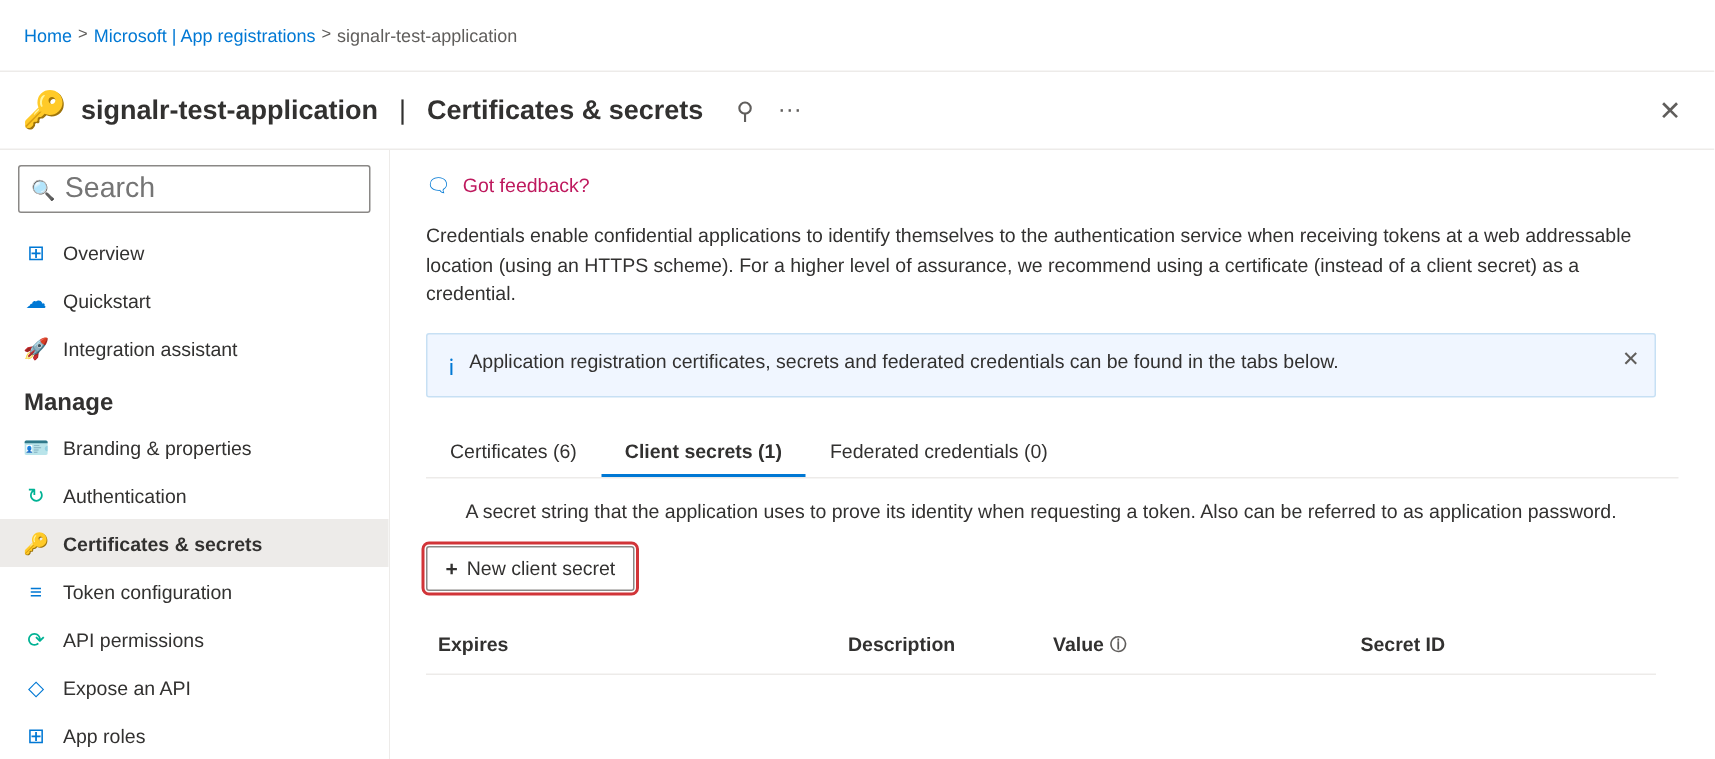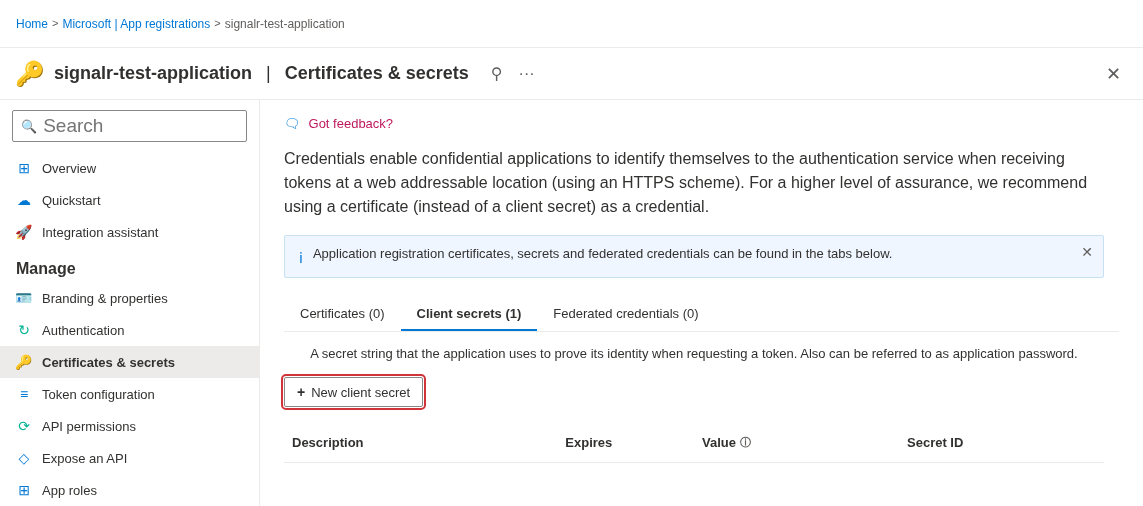--- a/index.html
+++ b/index.html
@@ -37,21 +37,21 @@
     .nav-item.active { background: #edebe9; font-weight: 600; }
     .nav-item-icon { width: 16px; height: 16px; display: flex; align-items: center; justify-content: center; font-size: 14px; flex-shrink: 0; }
     .nav-section-label { font-size: 16px; font-weight: 600; color: #323130; padding: 12px 16px 4px 16px; }
 
     
     .content { flex: 1; overflow-y: auto; padding: 0; }
     .content-inner { padding: 16px 24px; }
 
     .feedback-bar { display: flex; align-items: center; gap: 8px; color: #0078d4; font-size: 13px; margin-bottom: 16px; }
 
-    .description-text { font-size: 16px; color: #323130; line-height: 1.5; margin-bottom: 16px; max-width: 820px; }
+    .description-text { font-size: 13px; color: #323130; line-height: 1.5; margin-bottom: 16px; max-width: 820px; }
 
     .info-banner { background: #f0f6ff; border: 1px solid #c7e0f4; border-radius: 2px; padding: 10px 14px; display: flex; align-items: flex-start; gap: 10px; margin-bottom: 20px; max-width: 820px; position: relative; }
     .info-banner-icon { color: #0078d4; font-size: 15px; flex-shrink: 0; margin-top: 1px; }
     .info-banner-text { font-size: 13px; color: #323130; flex: 1; }
     .info-banner-close { position: absolute; right: 10px; top: 8px; background: none; border: none; cursor: pointer; color: #605e5c; font-size: 14px; }
 
     .tabs { display: flex; gap: 0; border-bottom: 1px solid #edebe9; margin-bottom: 14px; }
     .tab { padding: 8px 16px; font-size: 13px; color: #323130; cursor: pointer; border-bottom: 2px solid transparent; background: none; border-top: none; border-left: none; border-right: none; }
     .tab.active { color: #323130; font-weight: 600; border-bottom: 2px solid #0078d4; }
 
@@ -175,35 +175,35 @@
 
       <p class="description-text">Credentials enable confidential applications to identify themselves to the authentication service when receiving tokens at a web addressable location (using an HTTPS scheme). For a higher level of assurance, we recommend using a certificate (instead of a client secret) as a credential.</p>
 
       <div class="info-banner">
         <span class="info-banner-icon">ℹ</span>
         <span class="info-banner-text">Application registration certificates, secrets and federated credentials can be found in the tabs below.</span>
         <button class="info-banner-close">✕</button>
       </div>
 
       <div class="tabs">
-        <button class="tab">Certificates (0)</button>
+        <button class="tab">Certificates (6)</button>
         <button class="tab active">Client secrets (1)</button>
         <button class="tab">Federated credentials (0)</button>
       </div>
 
       <p class="secret-desc">A secret string that the application uses to prove its identity when requesting a token. Also can be referred to as application password.</p>
 
       <button class="new-secret-btn">
         <span class="plus-icon">+</span>
         <span>New client secret</span>
       </button>
 
       <div class="table-header">
+        <div class="th">Expires</div>
         <div class="th">Description</div>
-        <div class="th">Expires</div>
         <div class="th">
           <span>Value</span>
           <span class="info-icon-small">ⓘ</span>
         </div>
         <div class="th">Secret ID</div>
       </div>
     </div>
   </div>
 </div>
 

